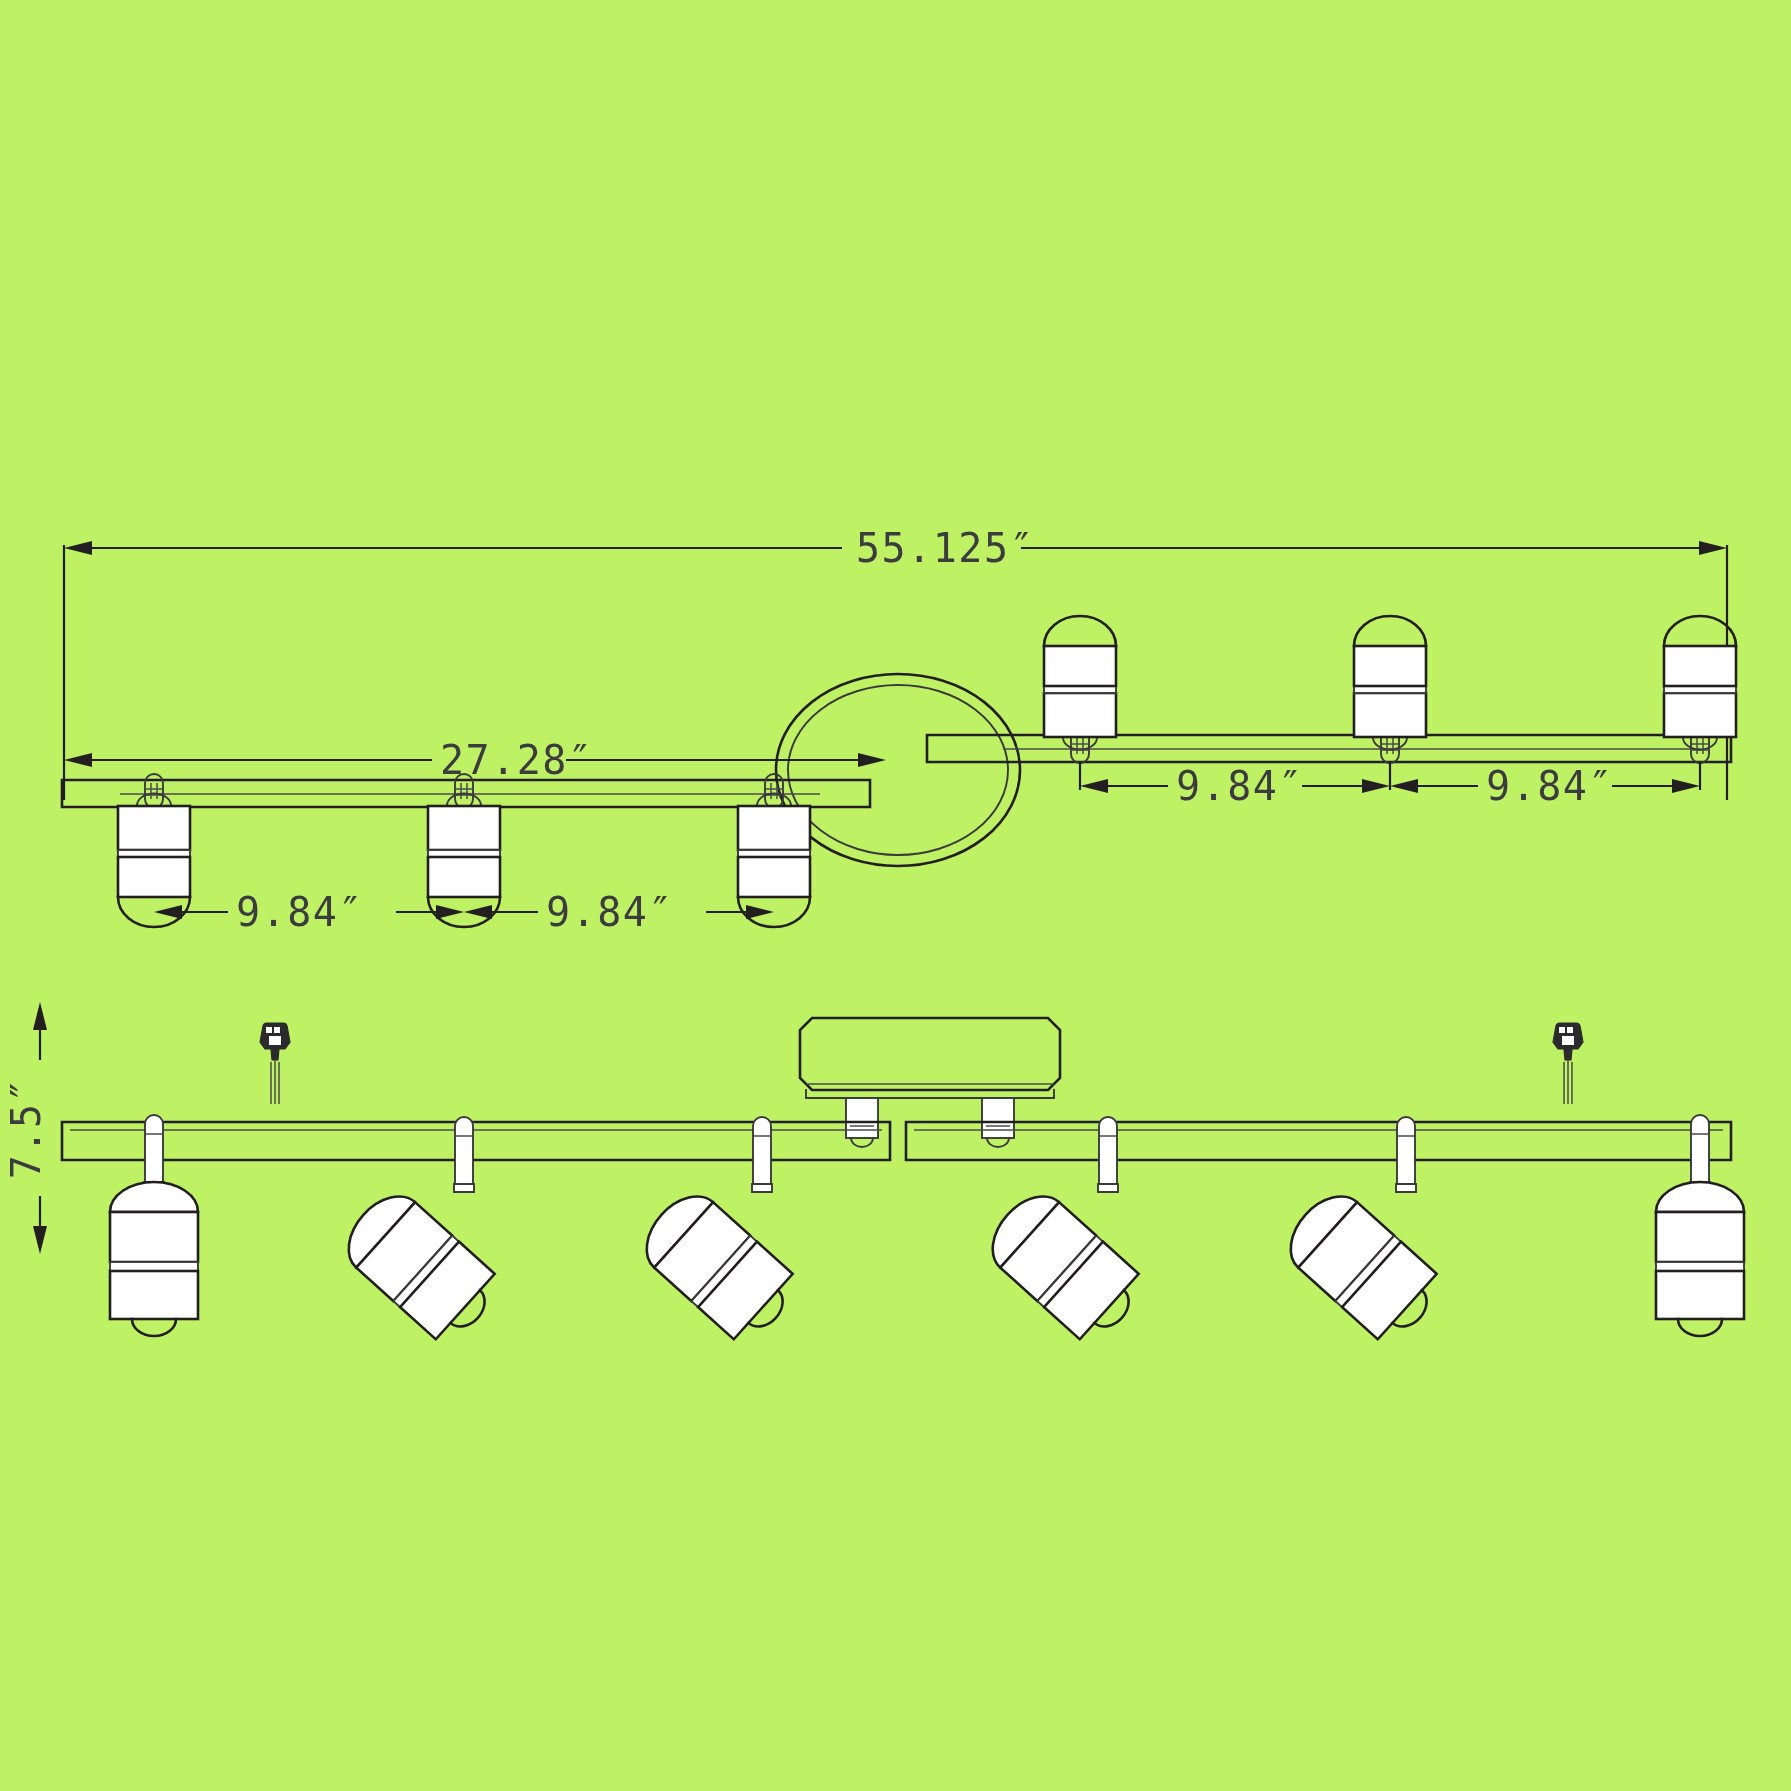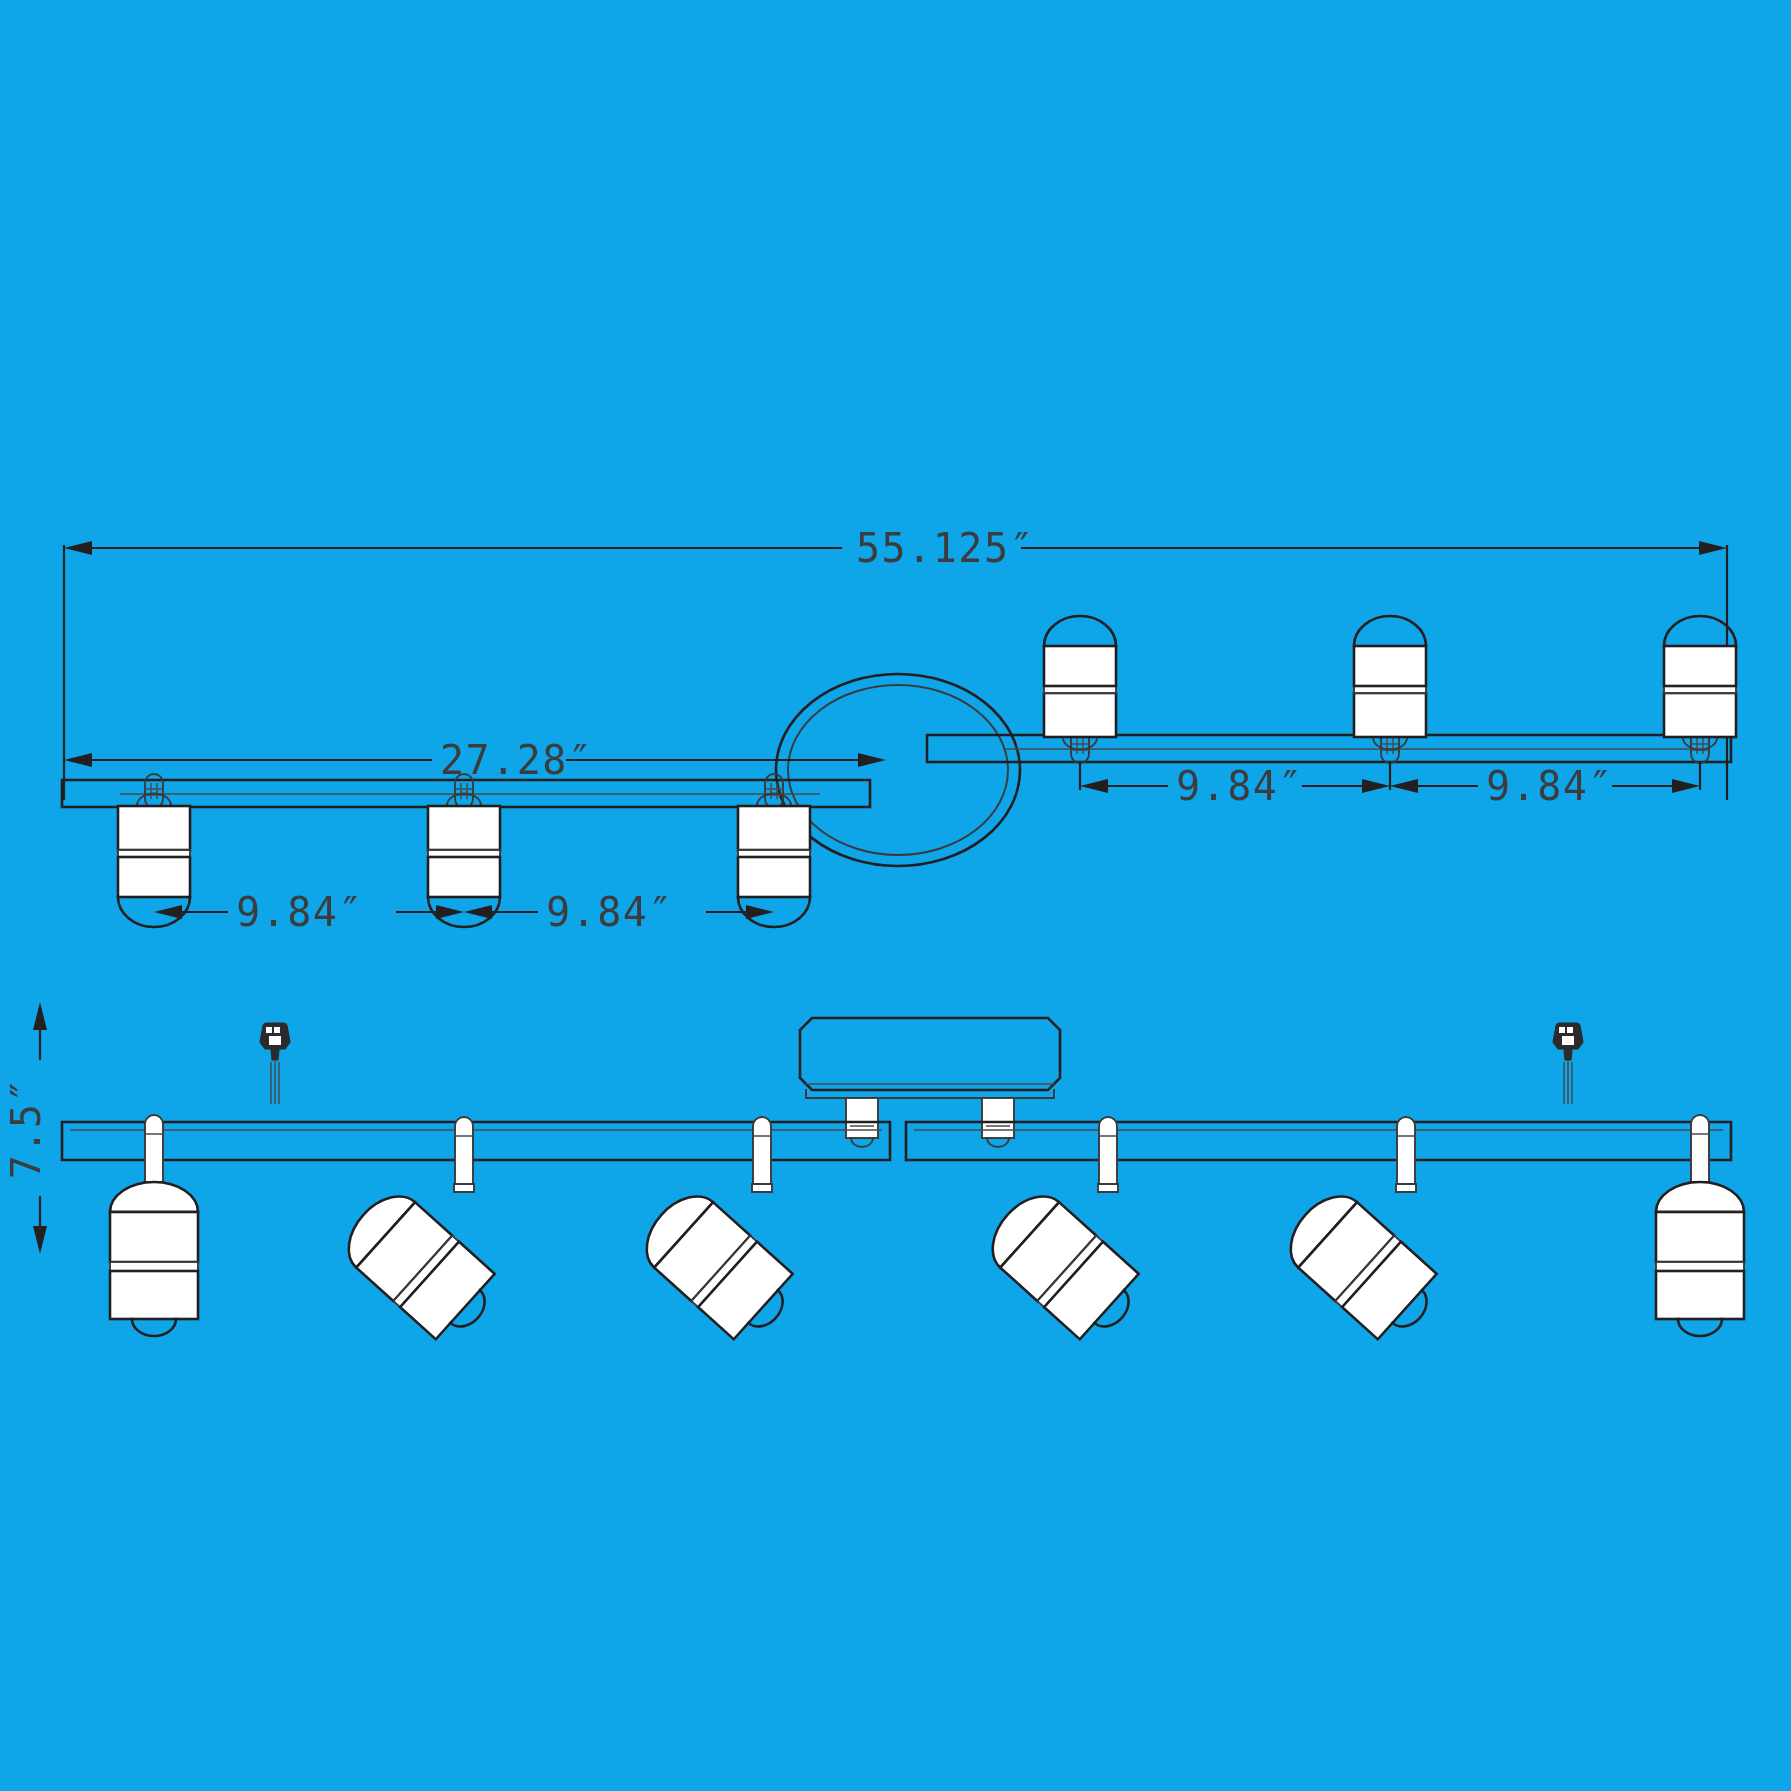--- a/index.html
+++ b/index.html
@@ -10,21 +10,21 @@
   body {
     width: 1791px;
     height: 1791px;
     font-family: "Liberation Sans", sans-serif;
     overflow: hidden;
   }
   #drawing-root {
     position: relative;
     width: 1791px;
     height: 1791px;
-    background: #0ea5e9;
+    background: #bef264;
   }
   svg#tech-drawing {
     display: block;
     width: 1791px;
     height: 1791px;
   }
   .ln {
     fill: none;
     stroke: #231f20;
     stroke-width: 2.6;

